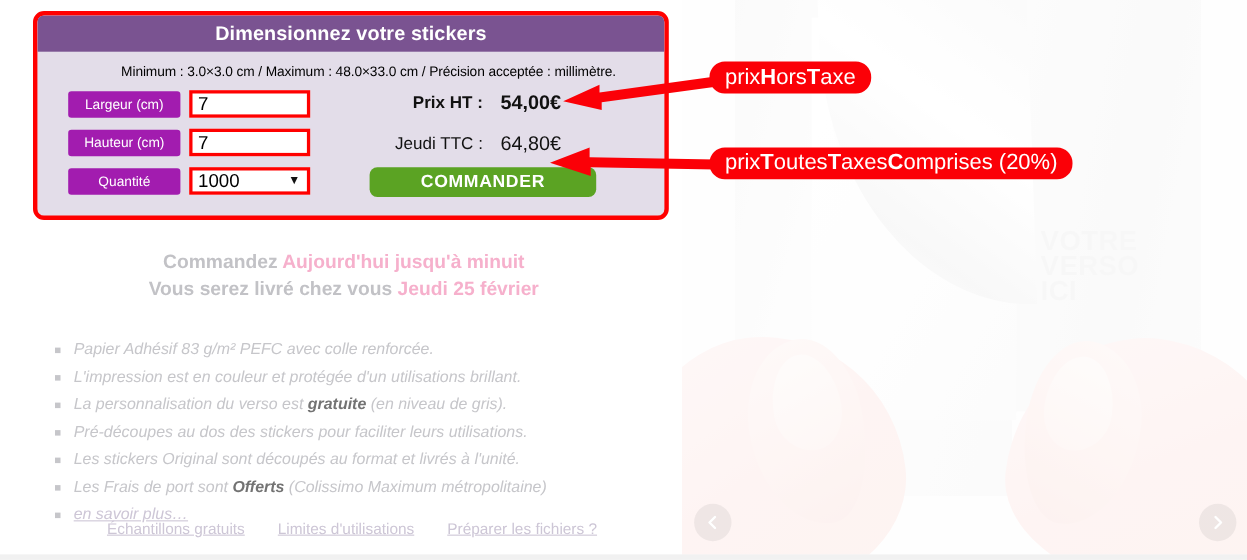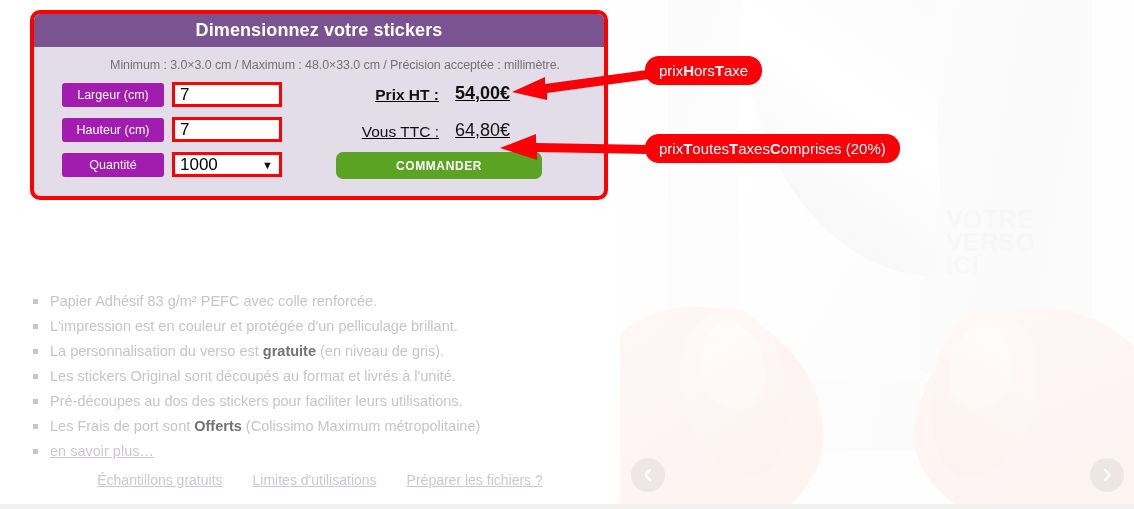--- a/index.html
+++ b/index.html
@@ -177,21 +177,21 @@
     font-weight: bold;
     display: flex;
     align-items: center;
     justify-content: center;
     letter-spacing: 0.1px;
   }
   .panel-subtitle {
     margin-top: 11px;
     text-align: center;
     font-size: 12.5px;
-    color: #737373;
+    color: #000000;
     letter-spacing: -0.1px;
     margin-left: 32px;
   }
   .panel-body {
     position: relative;
     margin-top: 10px;
     height: 110px;
   }
   
   .field-row {
@@ -241,22 +241,21 @@
     pointer-events: none;
     font-size: 11px;
     color: #111;
     font-weight: bold;
     line-height: 1;
   }
   
   .price-line {
     position: absolute;
     display: flex;
-    align-items: flex-end;
-    text-decoration: underline;
+    align-items: center;
   }
   #price-ht  { left: 300px; top: 1px; }
   #price-ttc { left: 300px; top: 38px; }
   .price-label {
     width: 105px;
     text-align: right;
     font-size: 15.5px;
     color: #111111;
   }
   .price-value {
@@ -267,21 +266,21 @@
   #price-ht .price-label,
   #price-ht .price-value { font-weight: bold; }
   #price-ttc .price-label,
   #price-ttc .price-value { font-weight: normal; }
   #order-button {
     position: absolute;
     left: 302px; top: 70px;
     width: 206px; height: 27px;
     background: #5ba323;
     color: #ffffff;
-    font-size: 12px;
+    font-size: 16px;
     font-weight: bold;
     letter-spacing: 0.6px;
     border: none;
     border-radius: 7px;
     font-family: "Liberation Sans", sans-serif;
     cursor: pointer;
     display: flex;
     align-items: center;
     justify-content: center;
   }
@@ -289,21 +288,21 @@
   
   .callout {
     position: absolute;
     background: #fb0007;
     color: #ffffff;
     border-radius: 14px;
     height: 29px;
     display: flex;
     align-items: center;
     padding: 0 14px;
-    font-size: 15px;
+    font-size: 20px;
     white-space: nowrap;
     z-index: 40;
   }
   .callout b { font-weight: bold; }
   #callout-ht  { left: 645px; top: 56px; }
   #callout-ttc { left: 645px; top: 134px; }
   #annot-arrows {
     position: absolute;
     left: 0; top: 0;
     width: 1134px; height: 509px;
@@ -321,24 +320,25 @@
     font-weight: bold;
     line-height: 24px;
     color: #c2c2c6;
   }
   #promo .hl { color: #f6b0cc; }
 
   
   #features {
     position: absolute;
     left: 28px; top: 292px;
-    margin: 0;
+    margin: 17px;
     padding: 0;
     list-style: none;
     width: 560px;
+    font-style: italic;
   }
   #features li {
     position: relative;
     padding-left: 22px;
     margin-bottom: 6px;
     font-size: 14.5px;
     line-height: 19px;
     color: #c6c6ca;
   }
   #features li::before {
@@ -424,35 +424,43 @@
           <span class="select-caret">▼</span>
         </span>
       </div>
 
       <div class="price-line" id="price-ht">
         <span class="price-label">Prix HT :</span>
         <span class="price-value">54,00€</span>
       </div>
 
       <div class="price-line" id="price-ttc">
-        <span class="price-label">Vous TTC :</span>
+        <span class="price-label">Jeudi TTC :</span>
         <span class="price-value">64,80€</span>
       </div>
 
       <button id="order-button">COMMANDER</button>
     </div>
   </div>
 
+  <div id="promo">
+    <div>
+      <span>Commandez </span><span class="hl">Aujourd'hui jusqu'à minuit</span>
+    </div>
+    <div>
+      <span>Vous serez livré chez vous </span><span class="hl">Jeudi 25 février</span>
+    </div>
+  </div>
 
   <ul id="features">
       <li><span>Papier Adhésif 83 g/m² PEFC avec colle renforcée.</span></li>
-      <li><span>L'impression est en couleur et protégée d'un pelliculage brillant.</span></li>
+      <li><span>L'impression est en couleur et protégée d'un utilisations brillant.</span></li>
       <li><span>La personnalisation du verso est </span><b>gratuite</b><span> (en niveau de gris).</span></li>
+      <li><span>Pré-découpes au dos des stickers pour faciliter leurs utilisations.</span></li>
       <li><span>Les stickers Original sont découpés au format et livrés à l'unité.</span></li>
-      <li><span>Pré-découpes au dos des stickers pour faciliter leurs utilisations.</span></li>
       <li><span>Les Frais de port sont </span><b>Offerts</b><span> (Colissimo Maximum métropolitaine)</span></li>
       <li><a href="#">en savoir plus…</a></li>
     </ul>
 
   <div id="footer-links">
       <a class="footer-link" href="#">Échantillons gratuits</a>
       <a class="footer-link" href="#">Limites d'utilisations</a>
       <a class="footer-link" href="#">Préparer les fichiers ?</a>
     </div>
 

